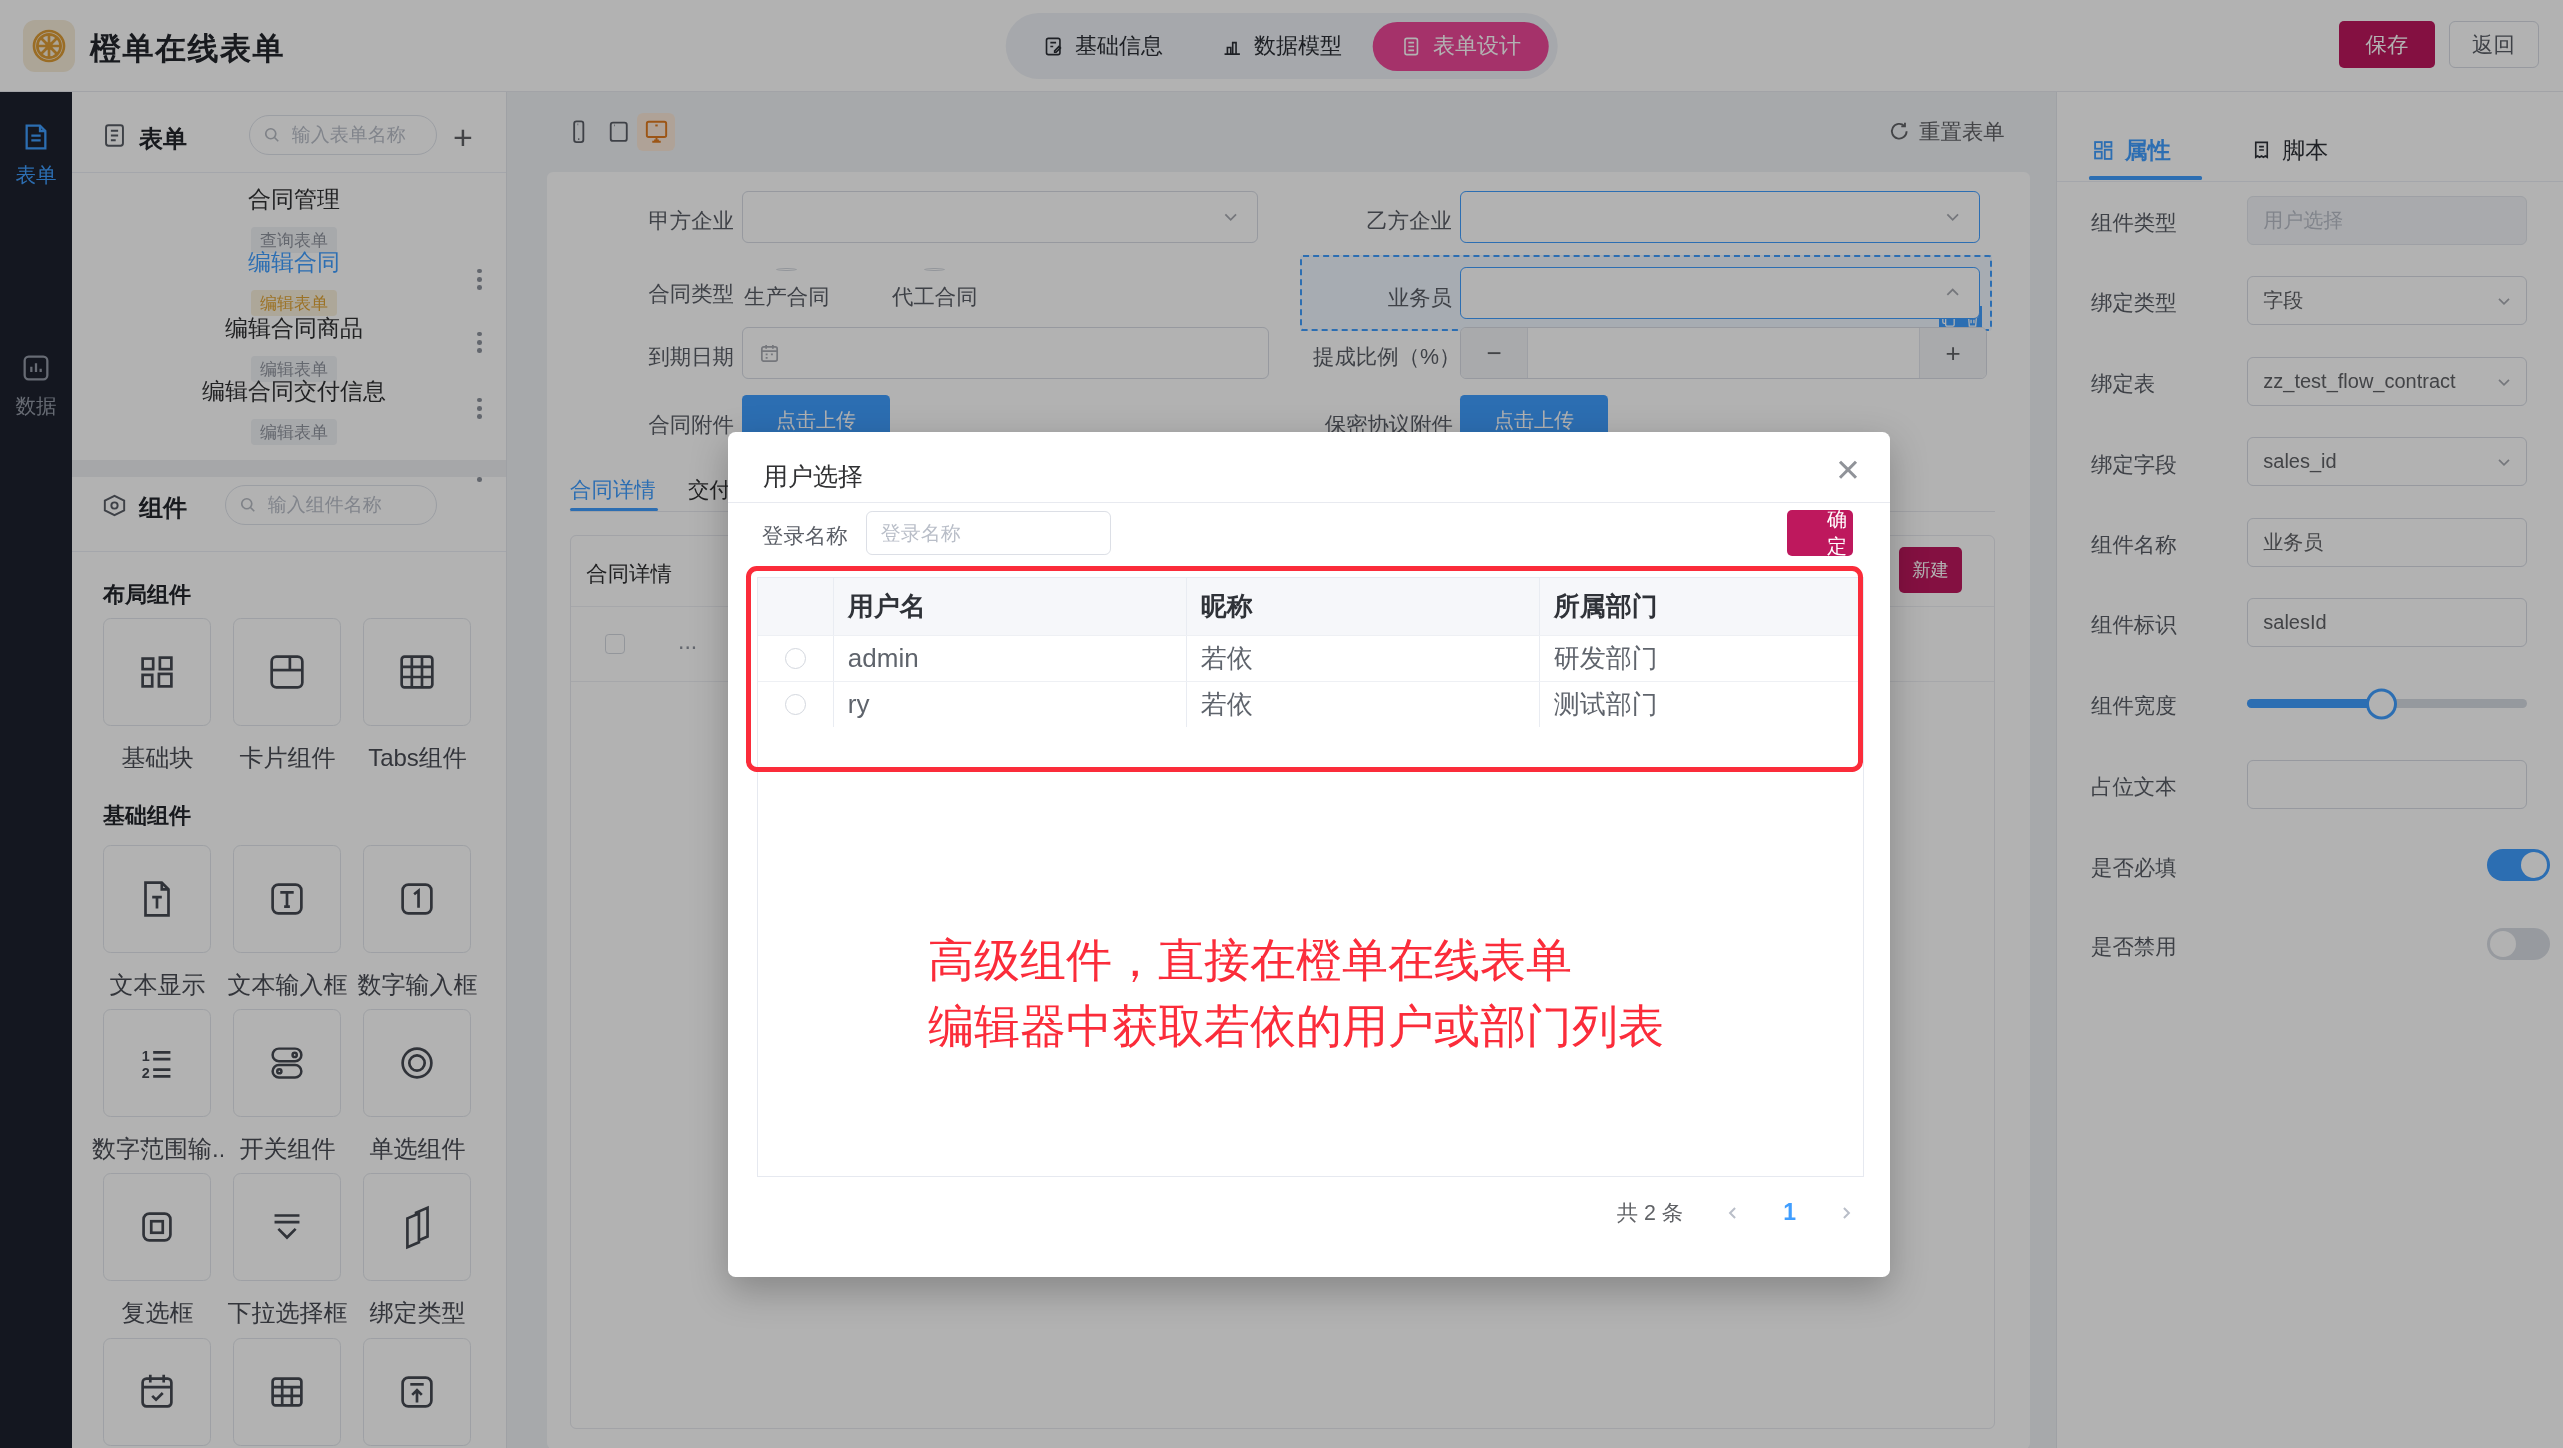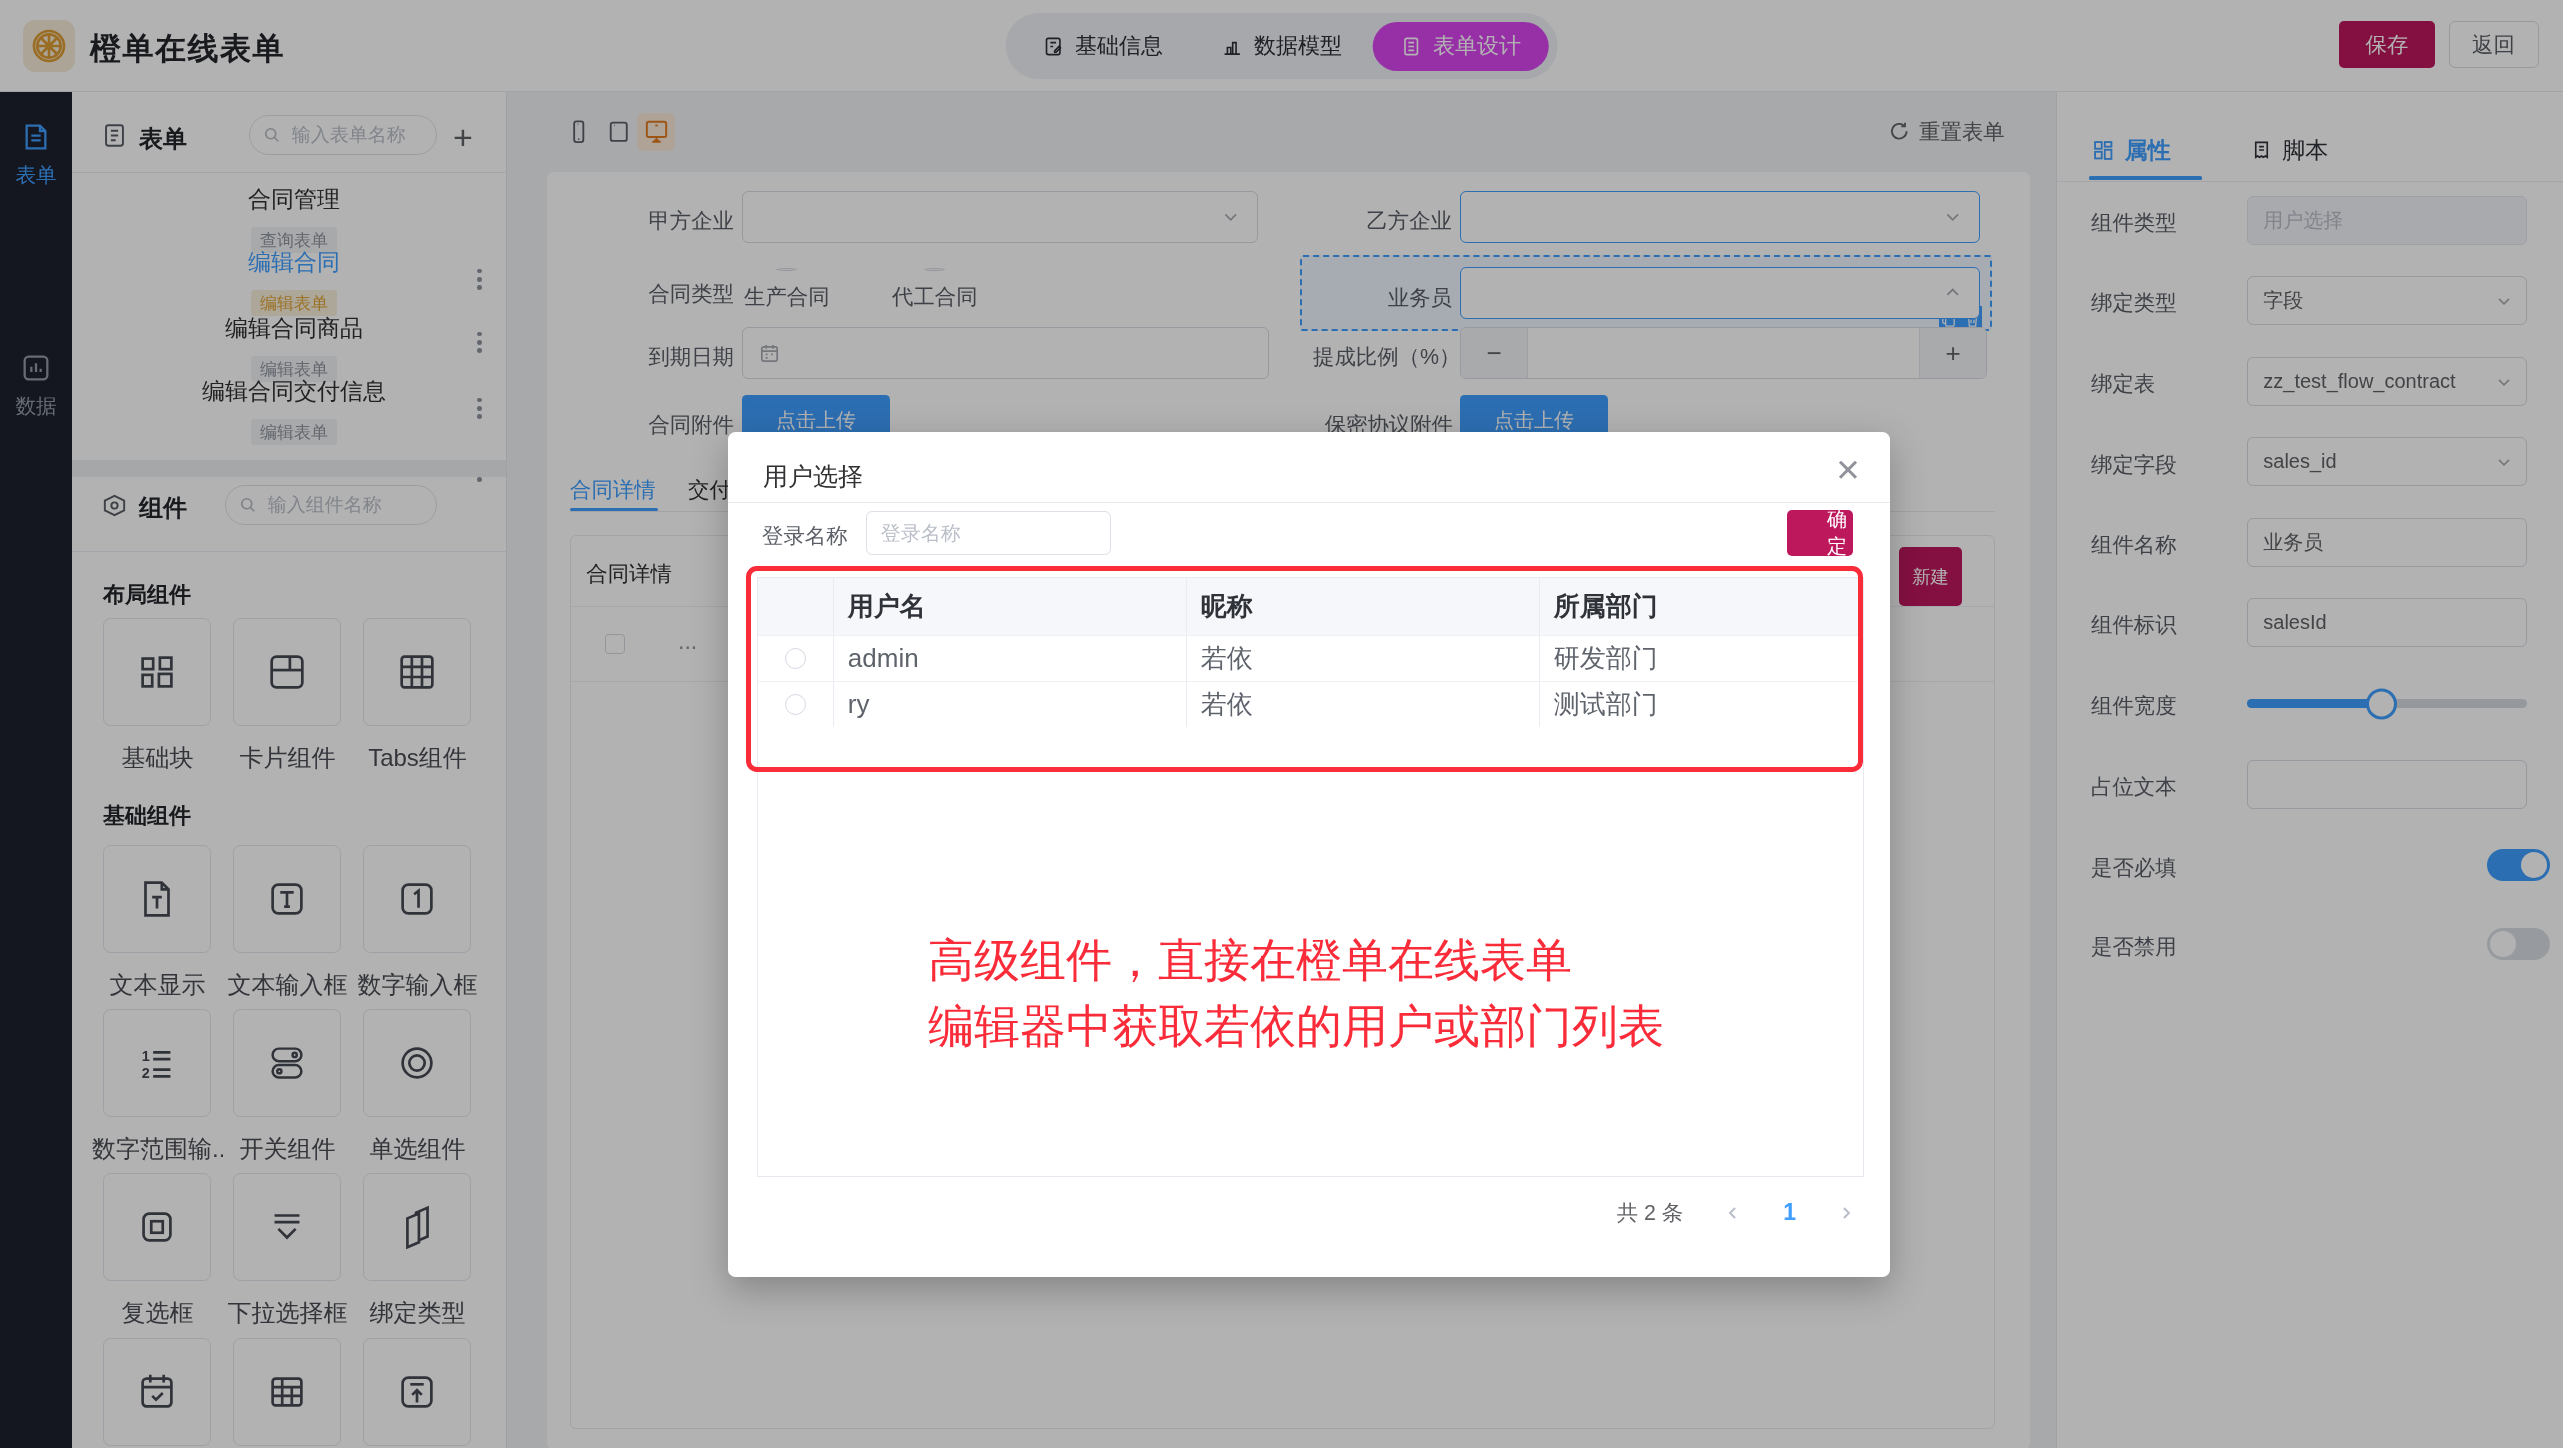--- a/index.html
+++ b/index.html
@@ -10,21 +10,21 @@
   svg{display:block;}
   input{outline:none;font-family:"Liberation Sans","DejaVu Sans",sans-serif;}
   input::placeholder{color:#b9bec8;}
 
   
   .topbar{position:absolute;left:0;top:0;width:2563px;height:92px;background:#fff;border-bottom:0.8px solid #e8eaf0;z-index:2;}
   .logo-box{position:absolute;left:23px;top:20px;width:52px;height:52px;background:#f7ecd9;border-radius:12.2px;display:flex;align-items:center;justify-content:center;}
   .app-title{position:absolute;left:90px;top:27.5px;font-size:31px;font-weight:bold;color:#23262c;letter-spacing:1.5px;}
   .pillbar{position:absolute;left:50%;top:13px;transform:translateX(-50%);height:66px;border-radius:33px;background:#eef1f6;display:flex;align-items:center;padding:0 9.2px;gap:3.1px;}
   .pill-item{display:flex;align-items:center;gap:10px;height:49px;padding:0 27.5px;border-radius:24.5px;font-size:22px;color:#2b2f36;cursor:pointer;}
-  .pill-item.active{background:#d946ef;color:#fff;justify-content:center;}
+  .pill-item.active{background:#ec4899;color:#fff;justify-content:center;}
   .btn-primary{background:#be185d;color:#fff;border:none;border-radius:5px;display:flex;align-items:center;justify-content:center;cursor:pointer;text-align:right;}
   .btn-plain{background:#fff;color:#5a5e66;border:1.5px solid #d8dce4;border-radius:6.1px;display:flex;align-items:center;justify-content:center;cursor:pointer;}
 
   
   .rail{position:absolute;left:0;top:92px;width:72px;height:1357px;background:#1d222f;z-index:1;}
   .rail-item{position:absolute;left:0;width:72px;display:flex;flex-direction:column;align-items:center;gap:7.6px;cursor:pointer;}
   .rail-item span{font-size:20.6px;}
   .rail-item.active span{color:#409eff;}
   .rail-item.idle span{color:#949aa6;}
 
@@ -452,21 +452,21 @@
       <div class="f-label" style="left:753px;top:238px;width:153px;">保密协议附件</div>
       <div class="upbtn" style="left:913px;top:223px;">点击上传</div>
 
       <div class="ctab active" style="left:23px;top:303px;">合同详情</div>
       <div class="ctab idle" style="left:141px;top:303px;">交付信息</div>
       <div class="abs" style="left:23px;top:336px;width:88px;height:3.1px;background:#409eff;border-radius:1.5px;"></div>
       <div class="abs" style="left:23px;top:339px;width:1425px;height:0.8px;background:#e8eaf0;"></div>
 
       <div class="detail-card">
         <div class="abs" style="left:15.3px;top:23px;font-size:21.4px;color:#303133;">合同详情</div>
-        <button class="btn-primary" style="position:absolute;left:1328px;top:10.7px;width:63px;height:59px;font-size:18.3px;">新建</button>
+        <button class="btn-primary" style="position:absolute;left:1328px;top:10.7px;width:63px;height:46px;font-size:18.3px;">新建</button>
         <div class="abs" style="left:0;top:70px;width:100%;height:0.8px;background:#eef0f4;"></div>
         <div class="abs cb" style="left:34px;top:98px;"></div>
         <div class="abs" style="left:107px;top:92px;font-size:23px;color:#8f949e;">...</div>
         <div class="abs" style="left:0;top:145px;width:100%;height:0.8px;background:#eef0f4;"></div>
       </div>
     </div>
   </section>
 
   <aside class="right-panel">
     <div class="rp-tab active" style="left:34px;top:43px;">

